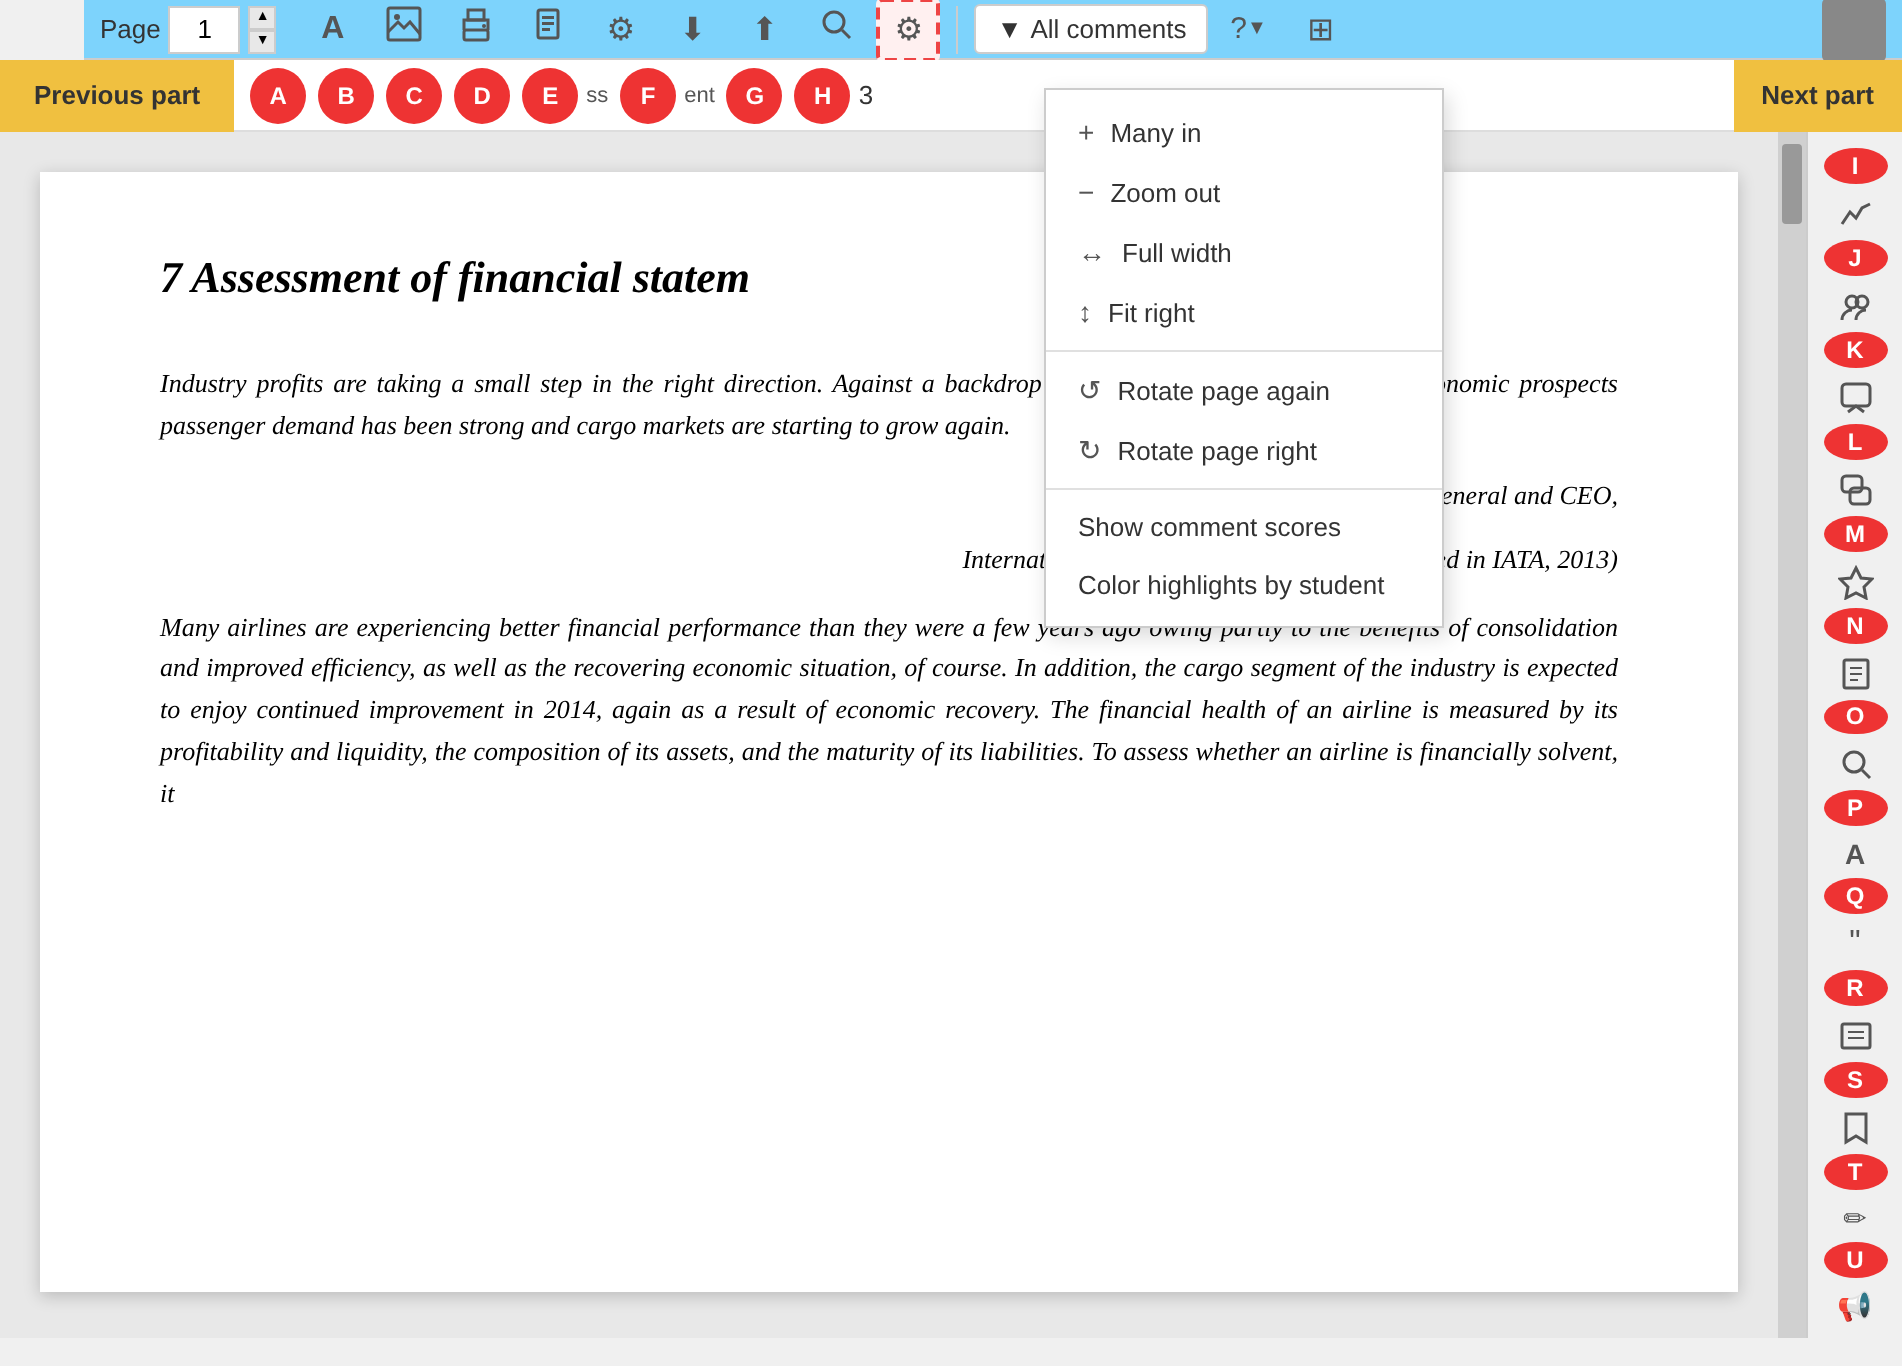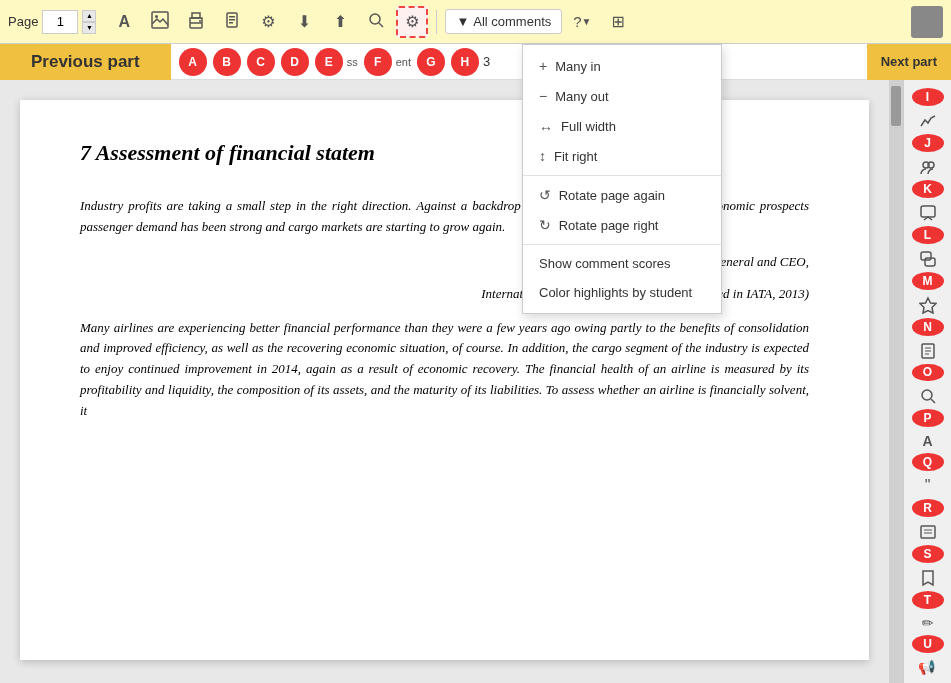--- a/index.html
+++ b/index.html
@@ -2,25 +2,26 @@
 <html><head>
   <meta charset="utf-8">
   <style>
     * { box-sizing: border-box; margin: 0; padding: 0; }
     body { font-family: Arial, sans-serif; background: #f0f0f0; width: 951px; height: 683px; overflow: hidden; position: relative; }
 
     
     .toolbar {
       display: flex;
       align-items: center;
-      background: #fef9c3;
+      background: #7dd3fc;
       border-bottom: 1px solid #ccc;
-      height: 44px;
+      height: 30px;
       padding: 0 8px;
       gap: 4px;
+      margin-left: 42px;
     }
     .page-control {
       display: flex;
       align-items: center;
       gap: 4px;
       margin-right: 8px;
     }
     .page-label { font-size: 13px; color: #333; }
     .page-input {
       width: 36px;
@@ -84,22 +85,22 @@
       align-items: center;
       background: white;
       border-bottom: 1px solid #ddd;
       height: 36px;
       padding: 0;
       position: relative;
     }
     .prev-part-btn {
       background: #f0c040;
       color: #333;
-      padding: 6px 31px;
-      font-size: 17px;
+      padding: 6px 17px;
+      font-size: 13px;
       font-weight: bold;
       border: none;
       cursor: pointer;
       height: 36px;
     }
     .next-part-btn {
       background: #f0c040;
       color: #333;
       padding: 6px 14px;
       font-size: 13px;
@@ -454,21 +455,21 @@
   </div>
 </div>
 
 <div class="dropdown-menu">
   <div class="dropdown-item">
     <span class="dropdown-icon">+</span>
     <span>Many in</span>
   </div>
   <div class="dropdown-item">
     <span class="dropdown-icon">−</span>
-    <span>Many out</span>
+    <span>Zoom out</span>
   </div>
   <div class="dropdown-item">
     <span class="dropdown-icon">↔</span>
     <span>Full width</span>
   </div>
   <div class="dropdown-item">
     <span class="dropdown-icon">↕</span>
     <span>Fit right</span>
   </div>
   <div class="dropdown-divider"></div>

